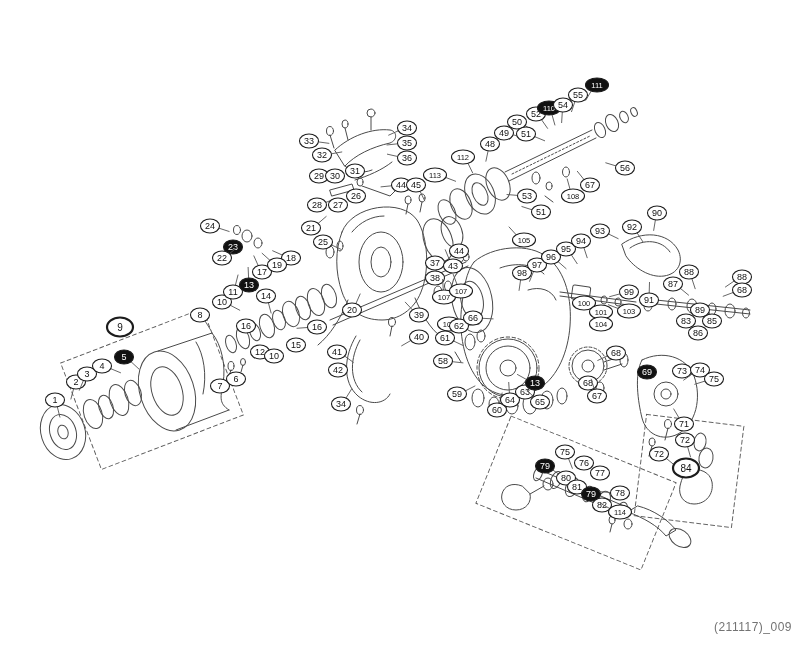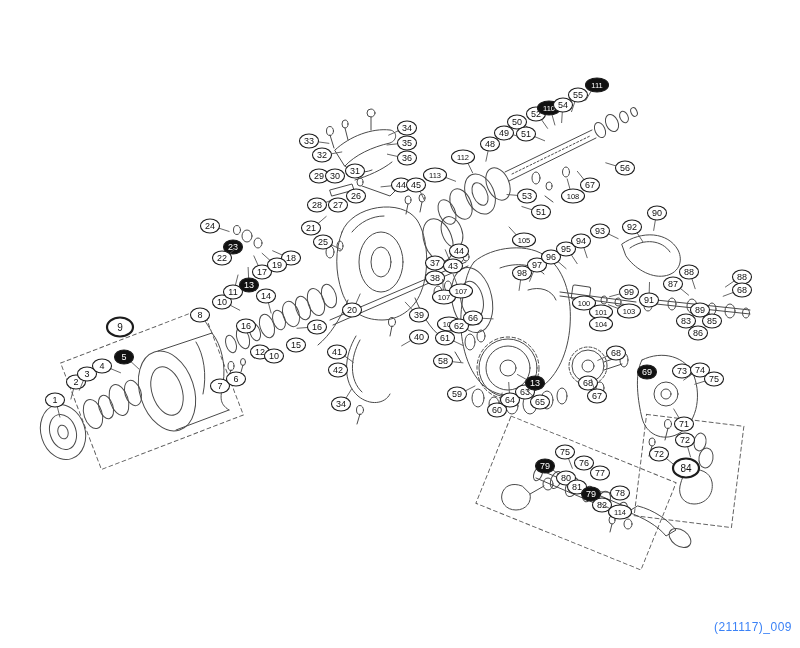--- a/index.html
+++ b/index.html
@@ -1,20 +1,20 @@
 <!DOCTYPE html>
 <html><head>
 <meta charset="utf-8">
 <style>
   html,body{margin:0;padding:0;background:#fff;}
   .stage{position:relative;width:800px;height:648px;background:#ffffff;overflow:hidden;
          font-family:"Liberation Sans",sans-serif;}
   .stage svg{position:absolute;left:0;top:0;}
   #callouts text{font-family:"Liberation Sans",sans-serif;}
-  .sheet-code{position:absolute;right:8px;bottom:14px;font-size:12px;color:#3b82f6;
+  .sheet-code{position:absolute;right:8px;bottom:14px;font-size:12px;color:#737373;
               letter-spacing:.5px;}
 </style>
 </head>
 <body>
 
 <div class="stage">
 
   <svg width="800" height="648" viewBox="0 0 800 648">
 
     <g stroke="#4a4a4a" stroke-width="1" fill="none" stroke-linecap="round" stroke-linejoin="round">

